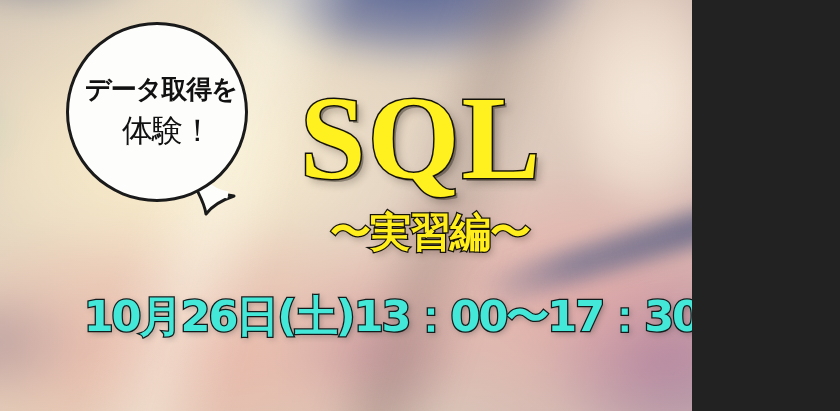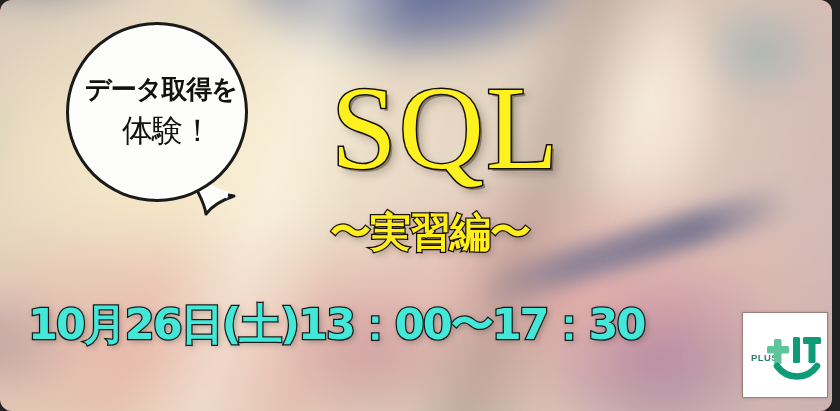--- a/index.html
+++ b/index.html
@@ -7,26 +7,25 @@
     margin: 0;
     padding: 0;
     background: #222;
   }
   body {
     font-family: "Liberation Sans", "DejaVu Sans", sans-serif;
   }
 
   #banner {
     position: relative;
-    width: 832px;
+    width: 692px;
     height: 411px;
     overflow: hidden;
     background: #7f1d1d;
     user-select: none;
-    border-radius: 12px;
   }
 
   
   .bg-layer {
     position: absolute;
     inset: 0;
     overflow: hidden;
   }
   .bg-base {
     position: absolute;
@@ -136,26 +135,26 @@
     color: #111;
     letter-spacing: -1px;
     transform: translateX(10px);
     white-space: nowrap;
   }
 
   
   .title-main {
     position: absolute;
     left: 300px;
-    top: 70px;
+    top: 80px;
     width: 260px;
-    text-align: right;
+    text-align: left;
     font-family: "Liberation Serif", "DejaVu Serif", serif;
     font-size: 118px;
-    font-weight: 400;
+    font-weight: 700;
     line-height: 1;
     color: #fff01f;
     letter-spacing: 2px;
     z-index: 6;
     -webkit-text-stroke: 3px #14120a;
     paint-order: stroke fill;
     text-shadow:
       3px 3px 0 rgba(20,18,10,0.35),
       5px 5px 9px rgba(40,30,20,0.30);
   }
@@ -176,25 +175,24 @@
     z-index: 6;
     -webkit-text-stroke: 2.5px #14120a;
     paint-order: stroke fill;
     text-shadow: 2px 3px 7px rgba(40,30,20,0.35);
   }
 
   
   .info-block {
     position: absolute;
     left: 0;
-    top: 300px;
+    top: 292px;
     width: 700px;
-    text-align: left;
-    z-index: 6;
-    padding-left: 28px;
+    text-align: right;
+    z-index: 6;
   }
   .info-line {
     font-family: "DejaVu Sans", "Liberation Sans", sans-serif;
     font-size: 43px;
     font-weight: 700;
     line-height: 1.12;
     color: #43e8d8;
     letter-spacing: -2px;
     white-space: nowrap;
     -webkit-text-stroke: 2.5px #141c1c;

